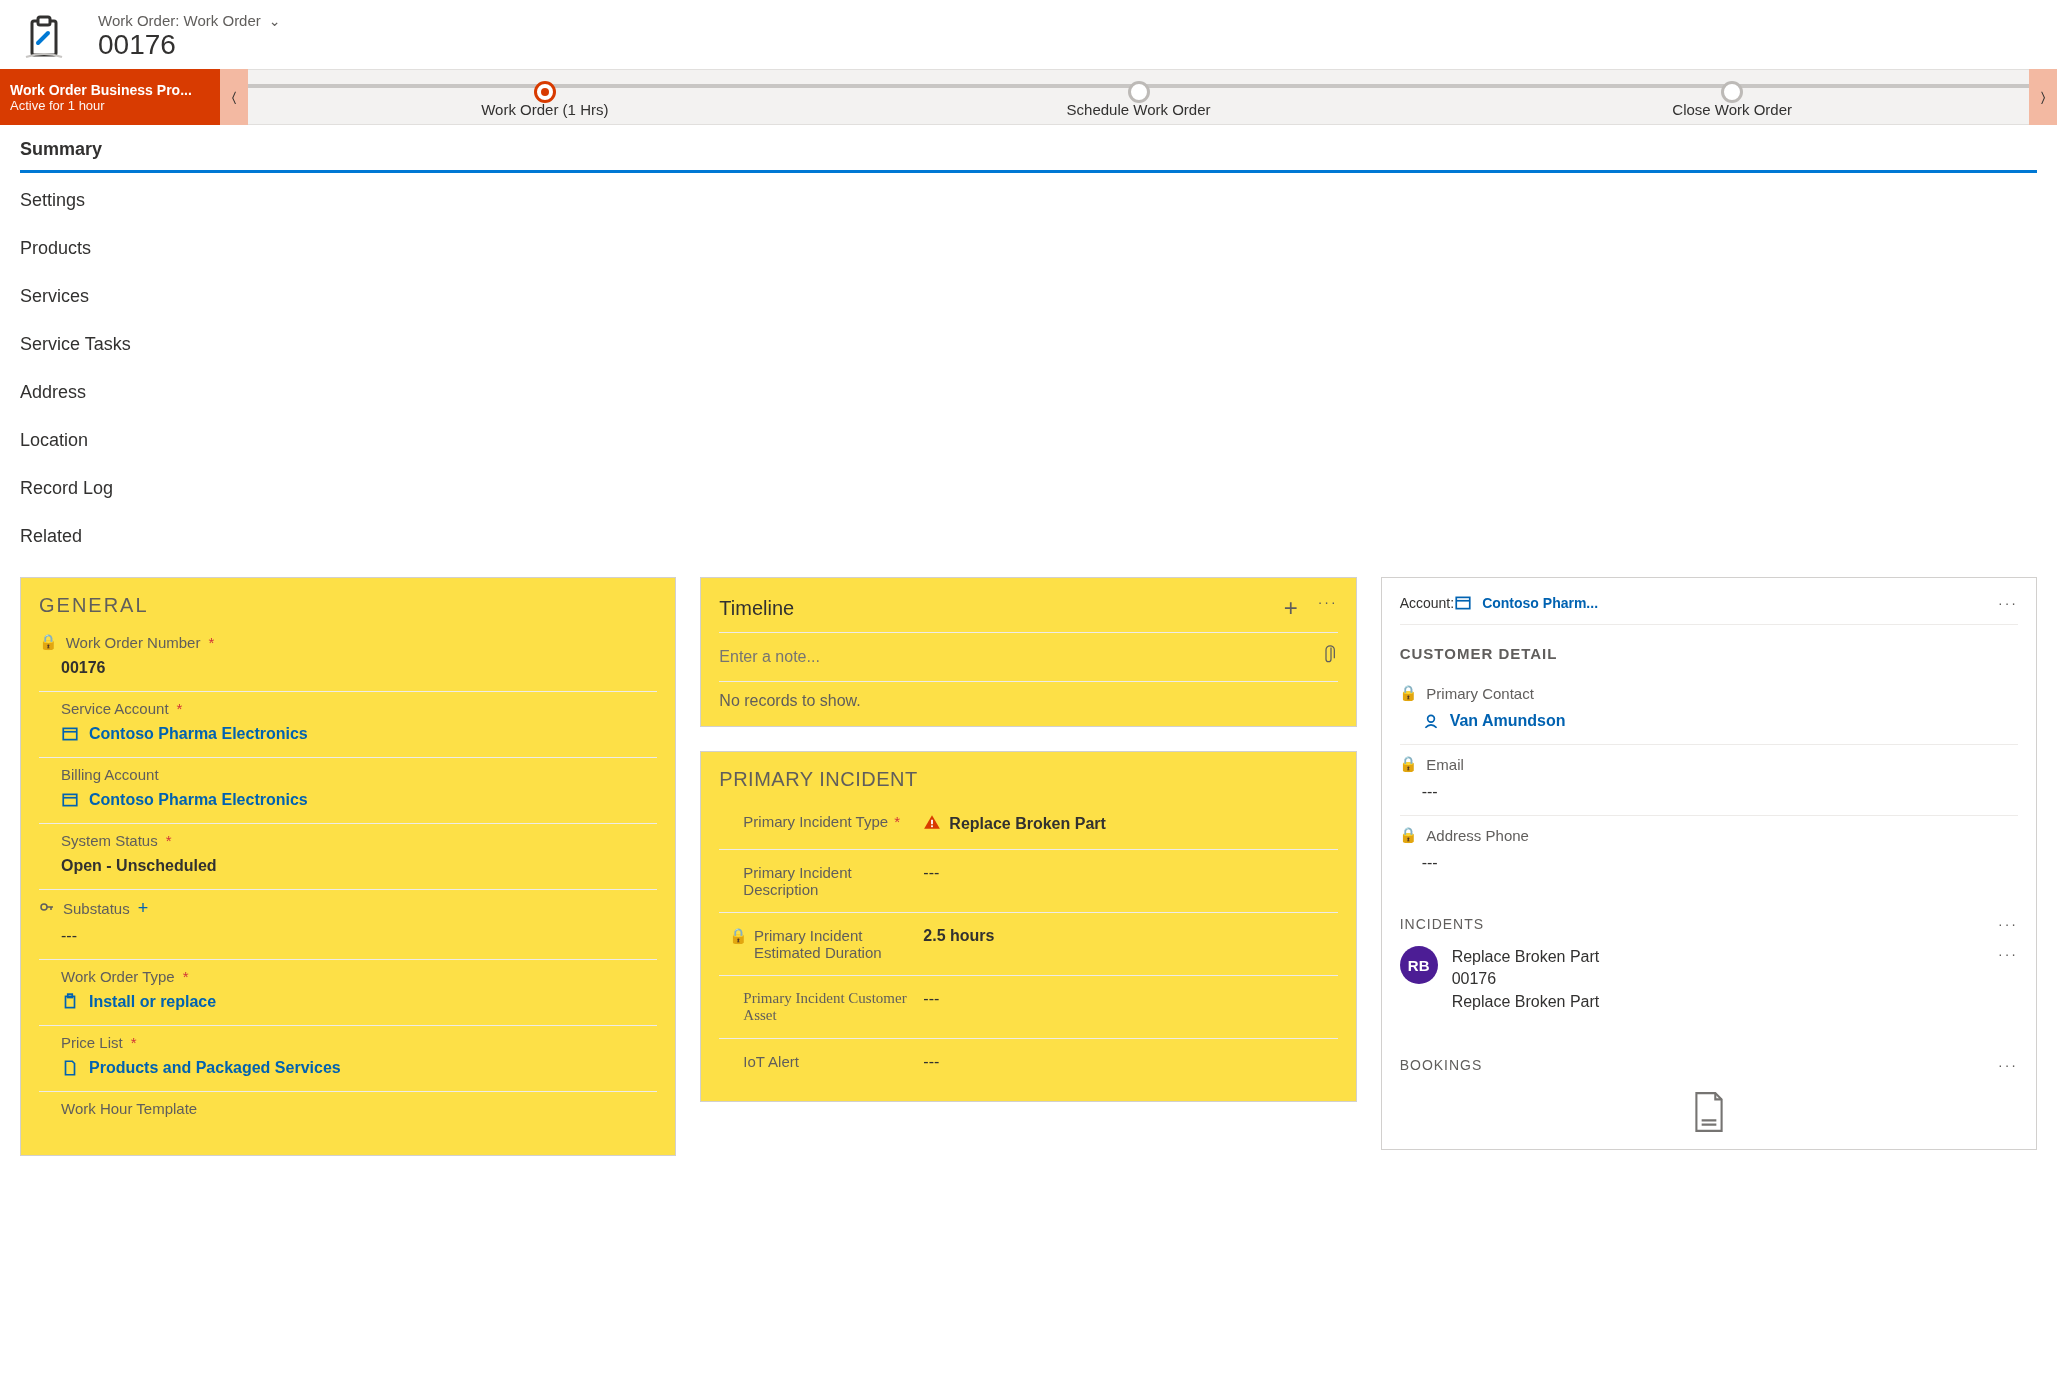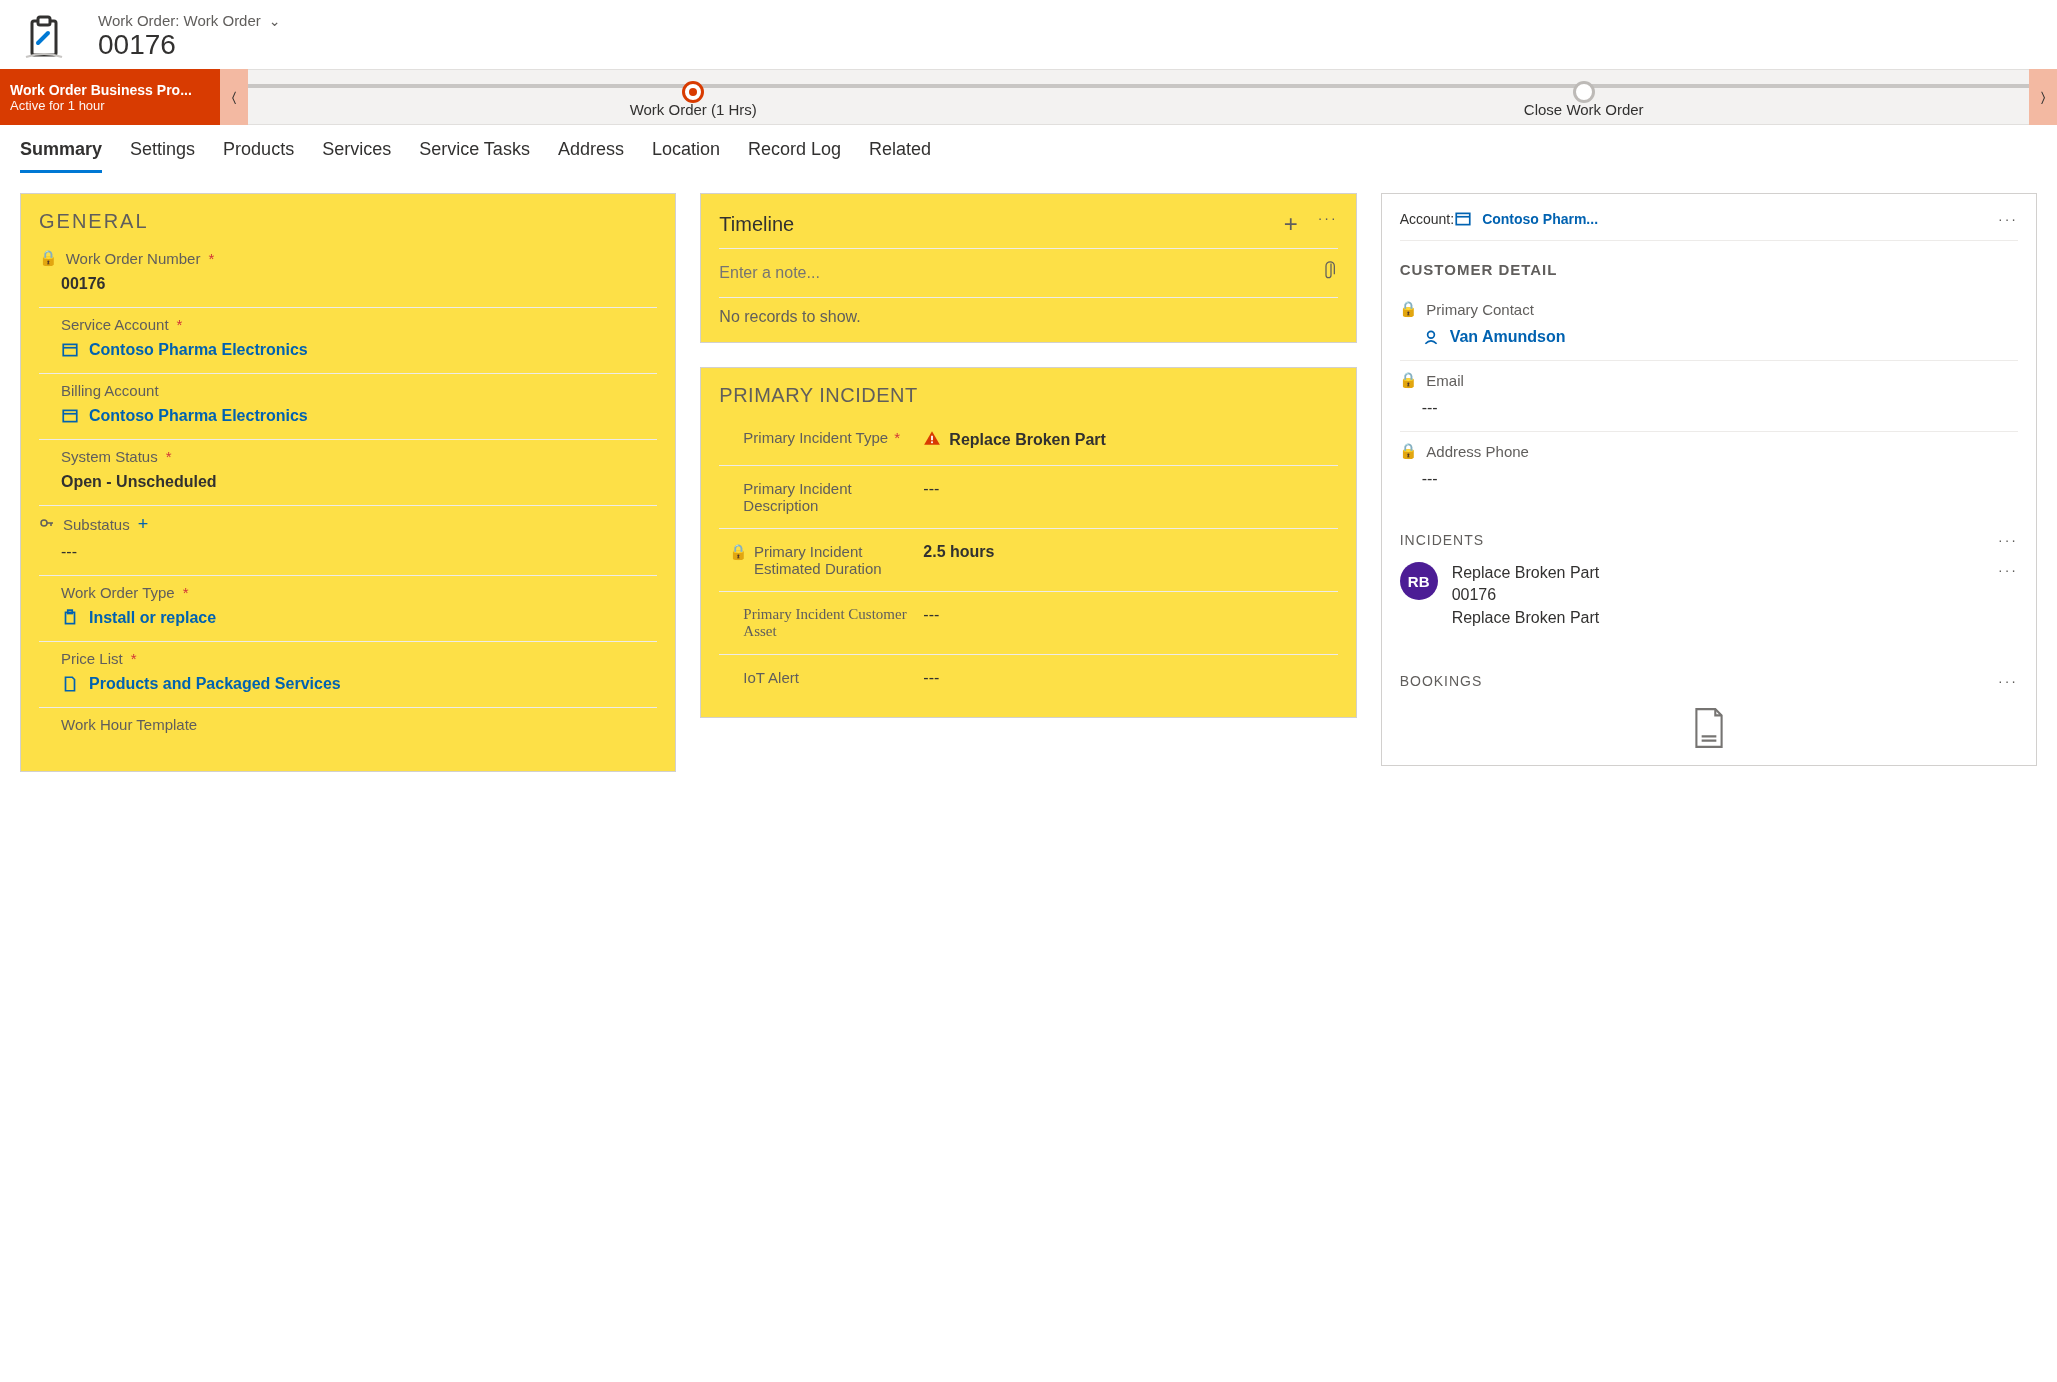--- a/index.html
+++ b/index.html
@@ -62,22 +62,22 @@
     position:absolute; top:4px; left:50%; transform:translateX(-50%);
     width:22px; height:22px; border-radius:50%; background:#fff; border:3px solid #bdbab7;
   }
   .bpf-dot.active { border-color:#d83b01; }
   .bpf-dot.active::after{
     content:""; position:absolute; inset:4px; border-radius:50%; background:#d83b01;
   }
   
   
   .tabs {
-    display:flex; gap:28px; padding: 14px 20px 0 20px;
-    font-size:18px; color:#323130;
+    display:flex; gap:17px; padding: 14px 20px 0 20px;
+    font-size:18px; color:#323130;flex-direction:column;
   }
   .tab { padding-bottom:10px; cursor:pointer;}
   .tab.active { border-bottom:3px solid #0078d4; font-weight:600;}
   
   
   .cols {
     display:flex; gap:24px; padding:20px;
     align-items:flex-start;
   }
   .col { flex:1; display:flex; flex-direction:column; gap:24px;}
@@ -172,20 +172,24 @@
   <div class="bpf-left">
     <div class="bpf-name">Work Order Business Pro...</div>
     <div class="bpf-sub">Active for 1 hour</div>
   </div>
   <div class="bpf-nav">〈</div>
   <div class="bpf-stages">
     <div class="bpf-line"></div>
     <div class="bpf-stage">
       <div class="bpf-dot active"></div>
       <span>Work Order  (1 Hrs)</span>
+    </div>
+    <div class="bpf-stage">
+      <div class="bpf-dot"></div>
+      <span>Schedule Work Order</span>
     </div>
     <div class="bpf-stage">
       <div class="bpf-dot"></div>
       <span>Close Work Order</span>
     </div>
   </div>
   <div class="bpf-nav right">〉</div>
 </div>
 
 <div class="tabs">

